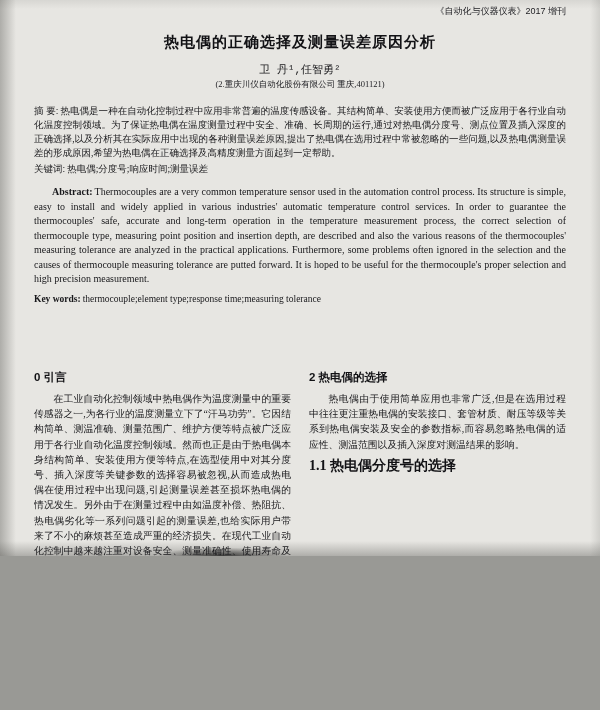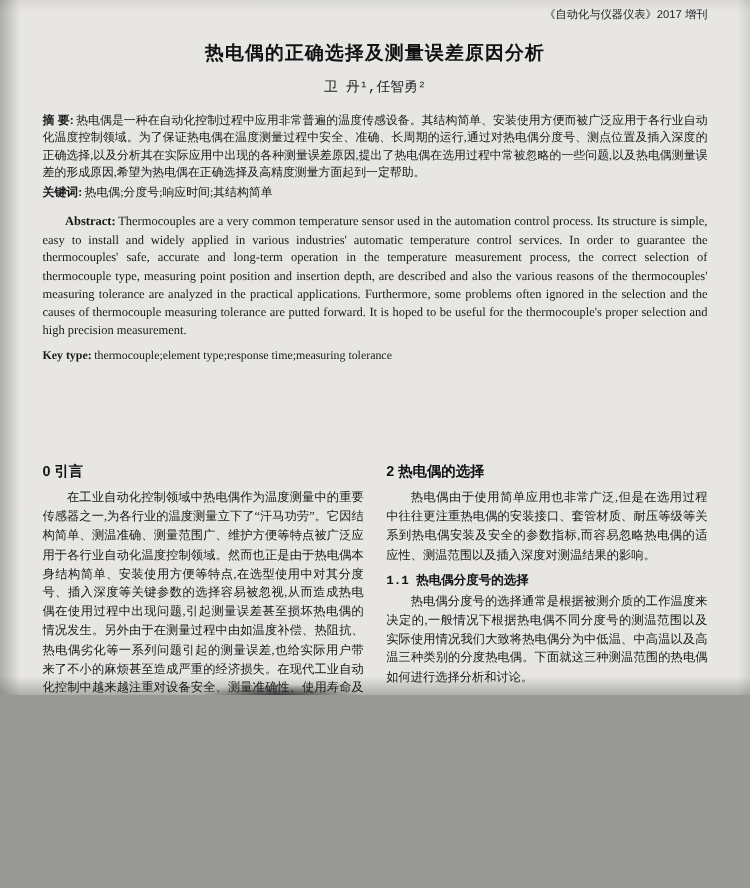--- a/index.html
+++ b/index.html
@@ -43,21 +43,21 @@
     color: #121215;
   }
   .authors { margin-top: 10px; text-align: center; font-size: 11px; font-family: Liberation Mono, monospace; }
   .affil   { margin-top: 2px;  text-align: center; font-size: 8.5px; color: #222226; }
   .abs-zh {
     margin: 13px 0 0;
     font-size: 9.5px; line-height: 14px;
     text-align: justify;
   }
   .lbl {
-    font-weight: bold;
+    font-weight: normal;
     font-family: "Liberation Sans", "DejaVu Sans", sans-serif;
     margin-right: 2px;
   }
   .kw-zh { margin: 2px 0 0; font-size: 9.5px; line-height: 14px; }
   .abs-en {
     margin: 9px 0 0;
     font-size: 10px; line-height: 14.5px;
     text-align: justify;
     text-indent: 18px;
   }
@@ -78,22 +78,22 @@
   .col .sec:first-child { margin-top: 2px; }
   .para {
     margin: 0;
     font-size: 9.8px; line-height: 15.2px;
     text-align: justify;
     text-indent: 2em;
   }
   .cont { text-indent: 0; }
   .subsec {
     margin: 5px 0 3px;
-    font-size: 10px; font-weight: bold;
-    font-family: Liberation Mono, monospace;
+    font-size: 14px; font-weight: bold;
+    font-family: Liberation Serif, serif;
     color: #121215;
   }
   .item { text-indent: 1em; margin-top: 2px; }
   .footnote {
     position: absolute; left: 34px; top: 678px;
     width: 420px;
     font-size: 8.5px; line-height: 12px;
     color: #1d1d20;
   }
   .rule {
@@ -104,40 +104,40 @@
 </style>
 </head>
 <body>
 
 <div class="page">
 
   <div class="head">
     <div class="journal">《自动化与仪器仪表》2017 增刊</div>
     <h1 class="title">热电偶的正确选择及测量误差原因分析</h1>
     <div class="authors">卫 丹¹,任智勇²</div>
+    <div class="affil">(2.重庆川仪自动化股份有限公司 重庆,401121)</div>
 
     <p class="abs-zh"><span class="lbl">摘  要:</span><span>热电偶是一种在自动化控制过程中应用非常普遍的温度传感设备。其结构简单、安装使用方便而被广泛应用于各行业自动化温度控制领域。为了保证热电偶在温度测量过程中安全、准确、长周期的运行,通过对热电偶分度号、测点位置及插入深度的正确选择,以及分析其在实际应用中出现的各种测量误差原因,提出了热电偶在选用过程中常被忽略的一些问题,以及热电偶测量误差的形成原因,希望为热电偶在正确选择及高精度测量方面起到一定帮助。</span></p>
 
-    <p class="kw-zh"><span class="lbl">关键词:</span><span>热电偶;分度号;响应时间;其结构简单</span></p>
+    <p class="kw-zh"><span class="lbl">关键词:</span><span>热电偶;分度号;响应时间;测量误差</span></p>
 
     <p class="abs-en"><span class="lbl-en">Abstract:</span><span>Thermocouples are a very common temperature sensor used in the automation control process. Its structure is simple, easy to install and widely applied in various industries' automatic temperature control services. In order to guarantee the thermocouples' safe, accurate and long-term operation in the temperature measurement process, the correct selection of thermocouple type, measuring point position and insertion depth, are described and also the various reasons of the thermocouples' measuring tolerance are analyzed in the practical applications. Furthermore, some problems often ignored in the selection and the causes of thermocouple measuring tolerance are putted forward. It is hoped to be useful for the thermocouple's proper selection and high precision measurement.</span></p>
 
-    <p class="kw-en"><span class="lbl-en">Key type:</span><span>thermocouple;element type;response time;measuring tolerance</span></p>
+    <p class="kw-en"><span class="lbl-en">Key words:</span><span>thermocouple;element type;response time;measuring tolerance</span></p>
   </div>
 
   <div class="columns">
     <div class="col">
       <h2 class="sec">0  引言</h2>
       <p class="para">在工业自动化控制领域中热电偶作为温度测量中的重要传感器之一,为各行业的温度测量立下了“汗马功劳”。它因结构简单、测温准确、测量范围广、维护方便等特点被广泛应用于各行业自动化温度控制领域。然而也正是由于热电偶本身结构简单、安装使用方便等特点,在选型使用中对其分度号、插入深度等关键参数的选择容易被忽视,从而造成热电偶在使用过程中出现问题,引起测量误差甚至损坏热电偶的情况发生。另外由于在测量过程中由如温度补偿、热阻抗、热电偶劣化等一系列问题引起的测量误差,也给实际用户带来了不小的麻烦甚至造成严重的经济损失。在现代工业自动化控制中越来越注重对设备安全、测量准确性、使用寿命及稳定性的要求,之前也有大批的科研人员及仪表工作者都对热电偶的测温准确性、速度性以及测温结构做了大量的研究。在此基础上本文从热电偶分度号以及实际应用出发,对热电偶不</p>
     </div>
     <div class="col">
       <h2 class="sec">2  热电偶的选择</h2>
       <p class="para">热电偶由于使用简单应用也非常广泛,但是在选用过程中往往更注重热电偶的安装接口、套管材质、耐压等级等关系到热电偶安装及安全的参数指标,而容易忽略热电偶的适应性、测温范围以及插入深度对测温结果的影响。</p>
       <h3 class="subsec">1.1  热电偶分度号的选择</h3>
-      <p class="para">热电偶分度号的选择通常是根据被测介质的工作温度来决定的,一般情况下根据热电偶不同分度号的测温范围以及实际使用情况我们大致将热电偶分为中低温、中高温以及高温三种类别的分度热电偶。下面就这三种测温范围的热电偶如何进行选择分析和讨论。</p>
     </div>
   </div>
 
   <div class="footnote">
     <div class="rule"></div>
     <div class="fn-line">作者简介:卫丹(1982—)男,重庆江津人,助理工程师,主要从事自动化仪表的装配与调试工作。</div>
   </div>
 
 </div>
 

